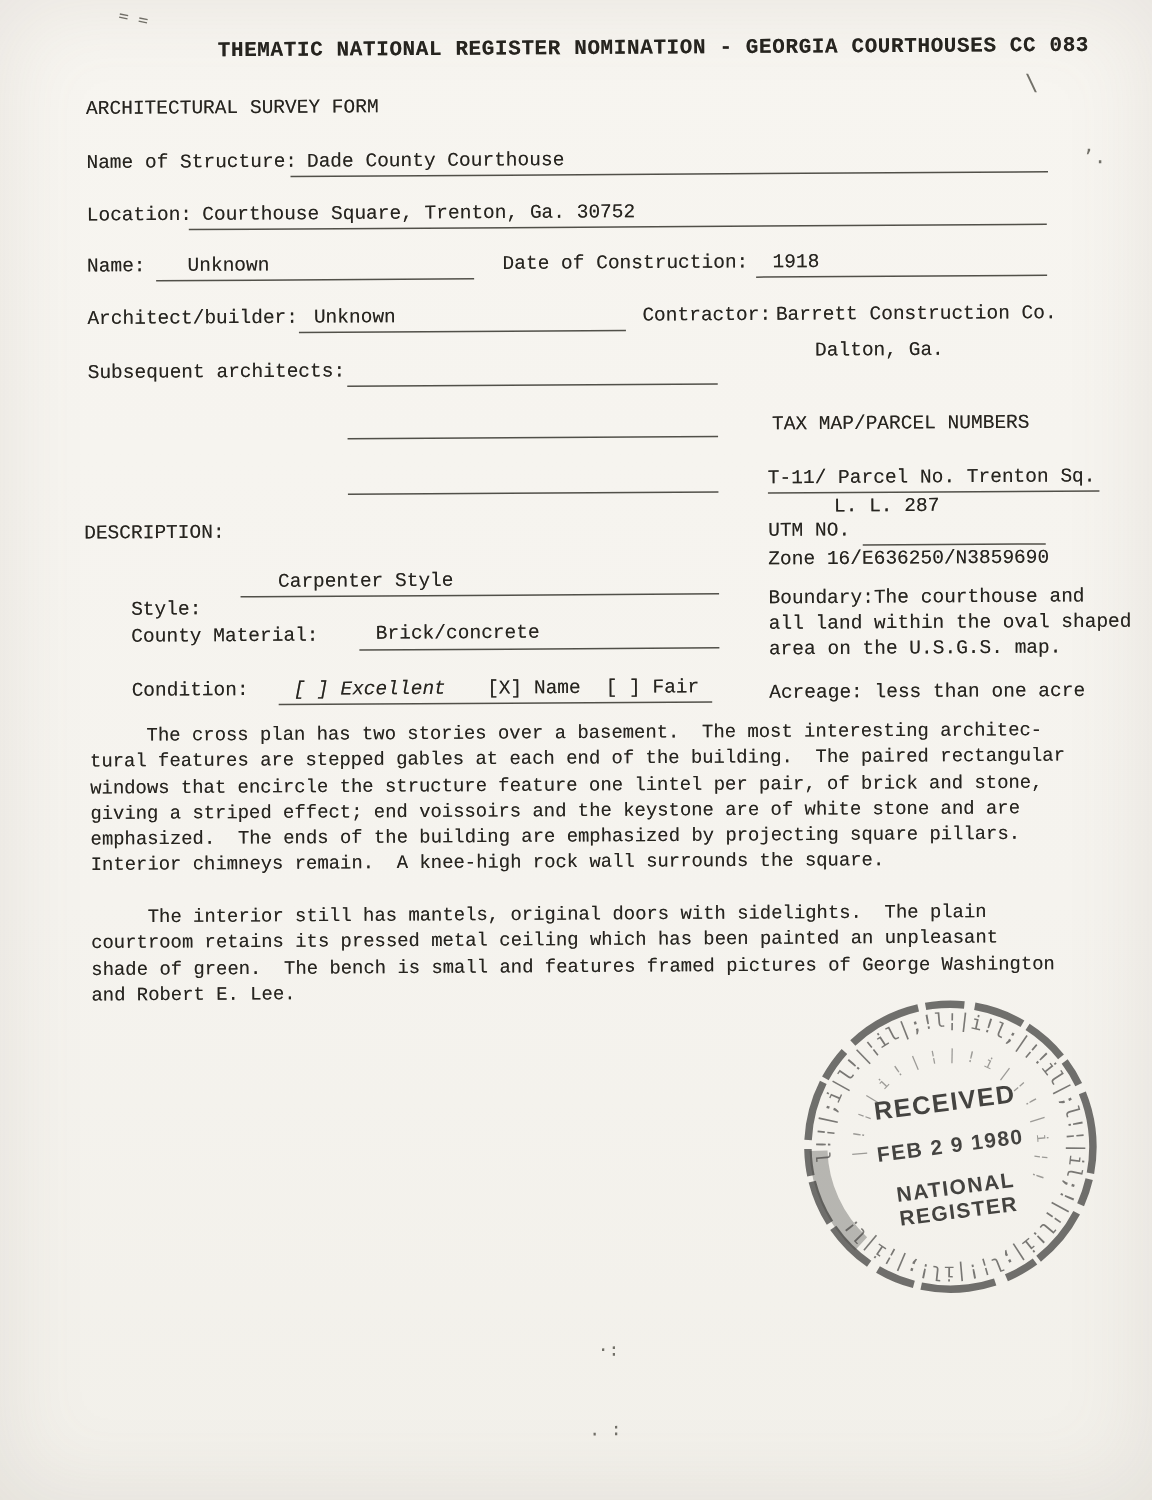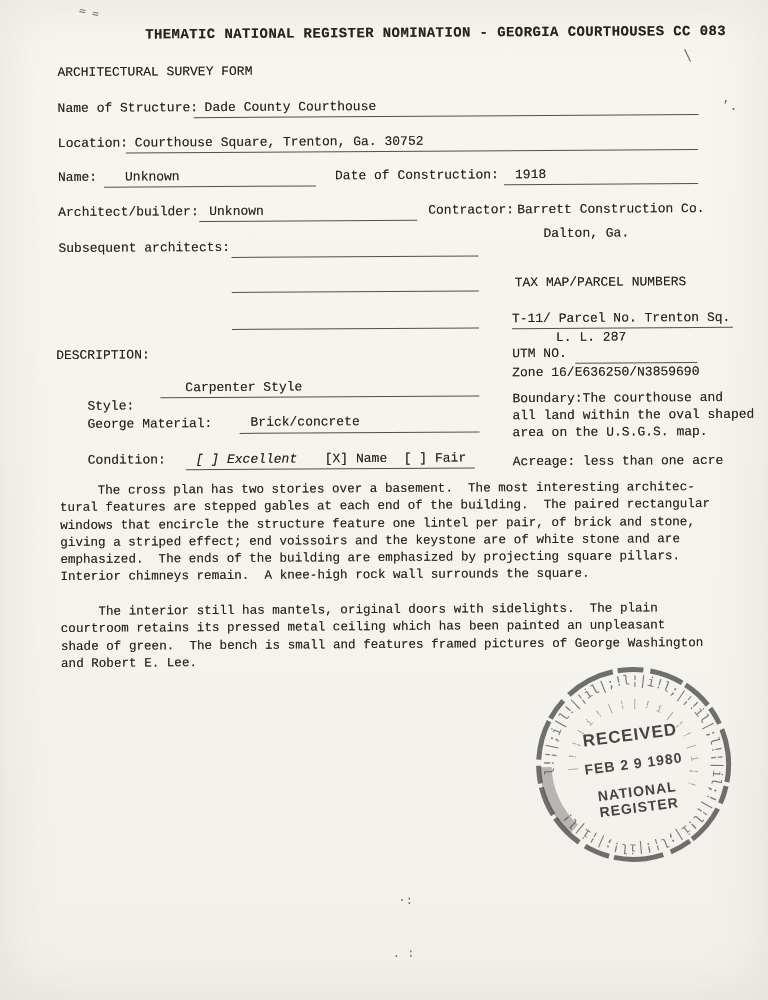--- a/index.html
+++ b/index.html
@@ -109,21 +109,21 @@
     <div class="t" style="top:345px;left:57px;">DESCRIPTION:</div>
 
     <div class="t" style="top:396px;left:88px;">Style:</div>
     <div class="t" style="top:378px;left:162px;margin-left:24px;">Carpenter Style</div>
     <div class="ul" style="top:396px;left:161px;width:319px;"></div>
 
     <div class="t multi" style="top:391px;left:513px;">Boundary:The courthouse and
 all land within the oval shaped
 area on the U.S.G.S. map.</div>
 
-    <div class="t" style="top:414px;left:88px;">George Material:</div>
+    <div class="t" style="top:414px;left:88px;">County Material:</div>
     <div class="t" style="top:413px;left:251px;">Brick/concrete</div>
     <div class="ul" style="top:432px;left:240px;width:240px;"></div>
 
     <div class="t" style="top:450px;left:88px;">Condition:</div>
     <div class="t" style="top:450px;left:196px;font-style:italic;">[ ] Excellent</div>
     <div class="t" style="top:450px;left:325px;">[X] Name</div>
     <div class="t" style="top:450px;left:404px;">[ ] Fair</div>
     <div class="ul" style="top:468px;left:186px;width:289px;"></div>
 
     <div class="t" style="top:454px;left:513px;">Acreage: less than one acre</div>

